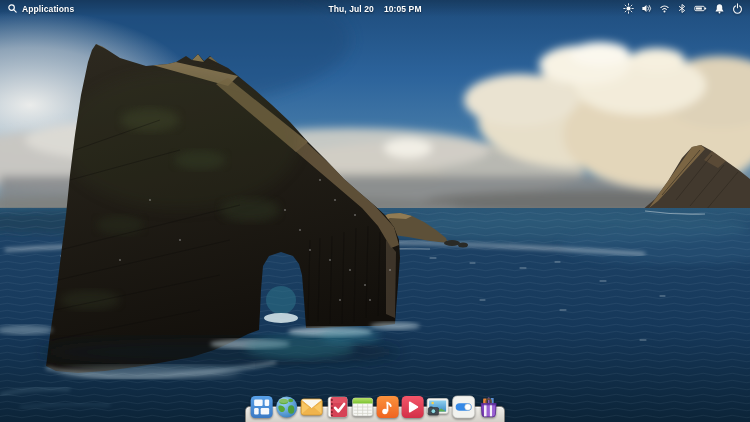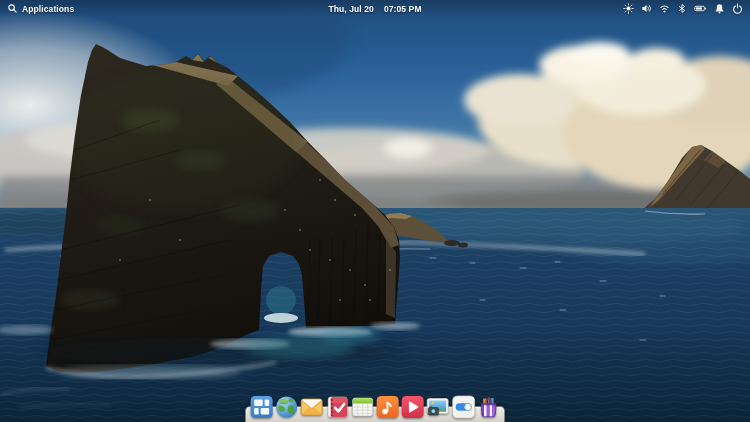--- a/index.html
+++ b/index.html
@@ -208,21 +208,21 @@
     <div class="panel-left">
       <svg width="11" height="11" viewBox="0 0 12 12">
         <circle cx="5" cy="5" r="3" stroke="#fff" stroke-width="1.3" fill="none"></circle>
         <path d="M7.3 7.3L10 10" stroke="#fff" stroke-width="1.3" stroke-linecap="round"></path>
       </svg>
       <span>Applications</span>
     </div>
 
     <div class="panel-center">
       <span>Thu, Jul 20</span>
-      <span>07:05 PM</span>
+      <span>10:05 PM</span>
     </div>
 
     <div class="panel-right">
       <span class="pi" title="Display brightness">
         <svg width="11" height="11" viewBox="0 0 12 12">
           <circle cx="6" cy="6" r="2.2" fill="#fff"></circle>
           <g stroke="#fff" stroke-width="1" stroke-linecap="round">
             <path d="M6 .8V2.3M6 9.7v1.5M.8 6H2.3M9.7 6h1.5M2.3 2.3l1.05 1.05M8.65 8.65l1.05 1.05M9.7 2.3L8.65 3.35M3.35 8.65L2.3 9.7"></path>
           </g>
         </svg>

